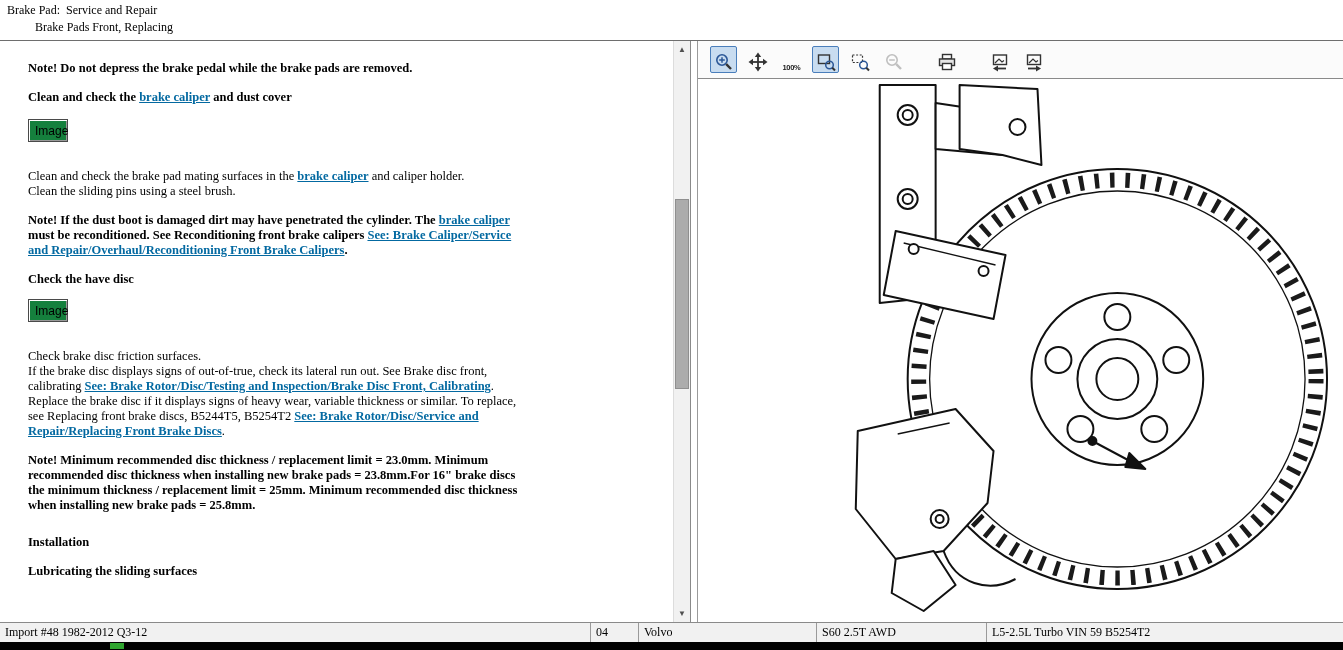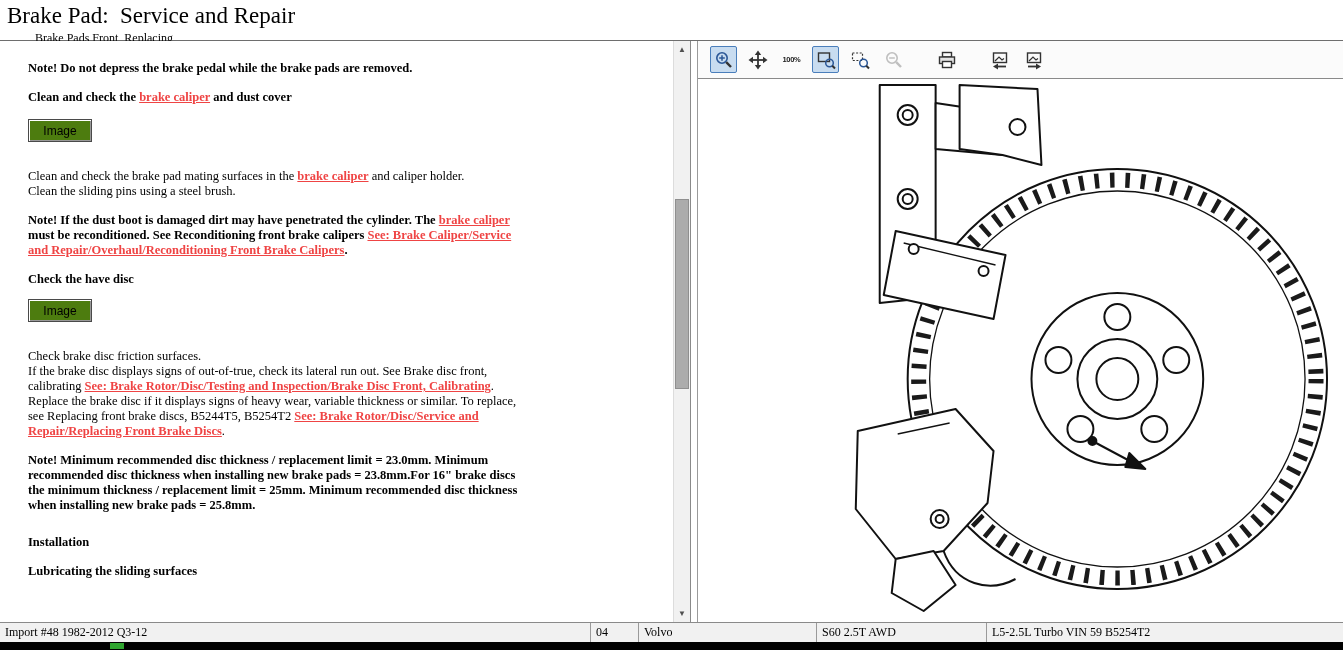--- a/index.html
+++ b/index.html
@@ -5,49 +5,49 @@
   * { box-sizing: border-box; }
   html, body { margin: 0; padding: 0; }
   body {
     width: 1343px; height: 650px; overflow: hidden;
     background: #fff; color: #000;
     font-family: "Liberation Serif", serif;
   }
 
   
   .header { height: 41px; border-bottom: 1px solid #6e6e6e; padding: 3px 0 0 7px; }
-  .title { font-size: 23px; white-space: pre-wrap; }
+  .title { font-size: 12px; white-space: pre-wrap; }
   .subtitle { font-size: 12px; margin-top: 2px; margin-left: 28px; }
 
   
   .main { display: flex; height: 581px; }
 
   .left-panel { width: 691px; position: relative; background: #fff; border-right: 1px solid #8a8a8a; overflow: hidden; }
   .doc { padding: 20px 0 0 28px; width: 528px; font-size: 12.5px; line-height: 15px; }
   .doc p { margin: 0 0 14px 0; }
   .b { font-weight: bold; }
-  a.lnk { color: #ef4444; font-weight: bold; text-decoration: underline; cursor: pointer; font-family: Liberation Serif, serif; }
+  a.lnk { color: #0369a1; font-weight: bold; text-decoration: underline; cursor: pointer; font-family: Liberation Serif, serif; }
 
   .img-btn {
-    display: block; margin: 2px 0 27px 0; width: 64px; height: 23px;
+    display: block; margin: 2px 0 27px 0; width: 40px; height: 23px;
     font: 12px "Liberation Sans", sans-serif; color: #000;
-    background: #4d7c0f; border: 1px solid #4a4a4a;
+    background: #15803d; border: 1px solid #4a4a4a;
     box-shadow: inset 1px 1px 0 #ffffff, inset -1px -1px 0 #999999;
     cursor: pointer;
   }
 
   
   .scrollbar { position: absolute; top: 0; right: 0; width: 17px; height: 100%; background: #f1f1f1; border-left: 1px solid #dcdcdc; }
   .sb-btn { height: 17px; width: 16px; color: #505050; font-size: 8px; display: flex; align-items: center; justify-content: center; cursor: pointer; }
   .sb-down { position: absolute; bottom: 0; }
   .sb-thumb { position: absolute; top: 158px; left: 1px; width: 14px; height: 190px; background: #acacac; border: 1px solid #8f8f8f; cursor: pointer; }
 
   .right-panel { flex: 1; display: flex; flex-direction: column; margin-left: 6px; border-left: 1px solid #9a9a9a; background: #fff; }
   .toolbar { height: 38px; border-bottom: 1px solid #8a8a8a; display: flex; align-items: center; padding-left: 12px; gap: 7px; background: #fbfbfb; }
-  .tool { width: 27px; height: 27px; display: flex; align-items: center; justify-content: center;
+  .tool { width: 27px; height: 27px; display: flex; align-items: flex-end; justify-content: center;
           border: 1px solid transparent; border-radius: 2px; background: transparent; padding: 0; cursor: pointer; }
   .tool.selected { background: #c8dcf0; border-color: #4a7ebb; }
   .tool.disabled { opacity: 0.45; }
   .tool-gap { width: 12px; }
   .z100 { font: bold 7.5px "Liberation Sans", sans-serif; color: #222; letter-spacing: -0.3px; }
 
   .canvas { flex: 1; position: relative; overflow: hidden; background: #fff; }
   .canvas svg.art { width: 100%; height: 100%; display: block; }
 
   

